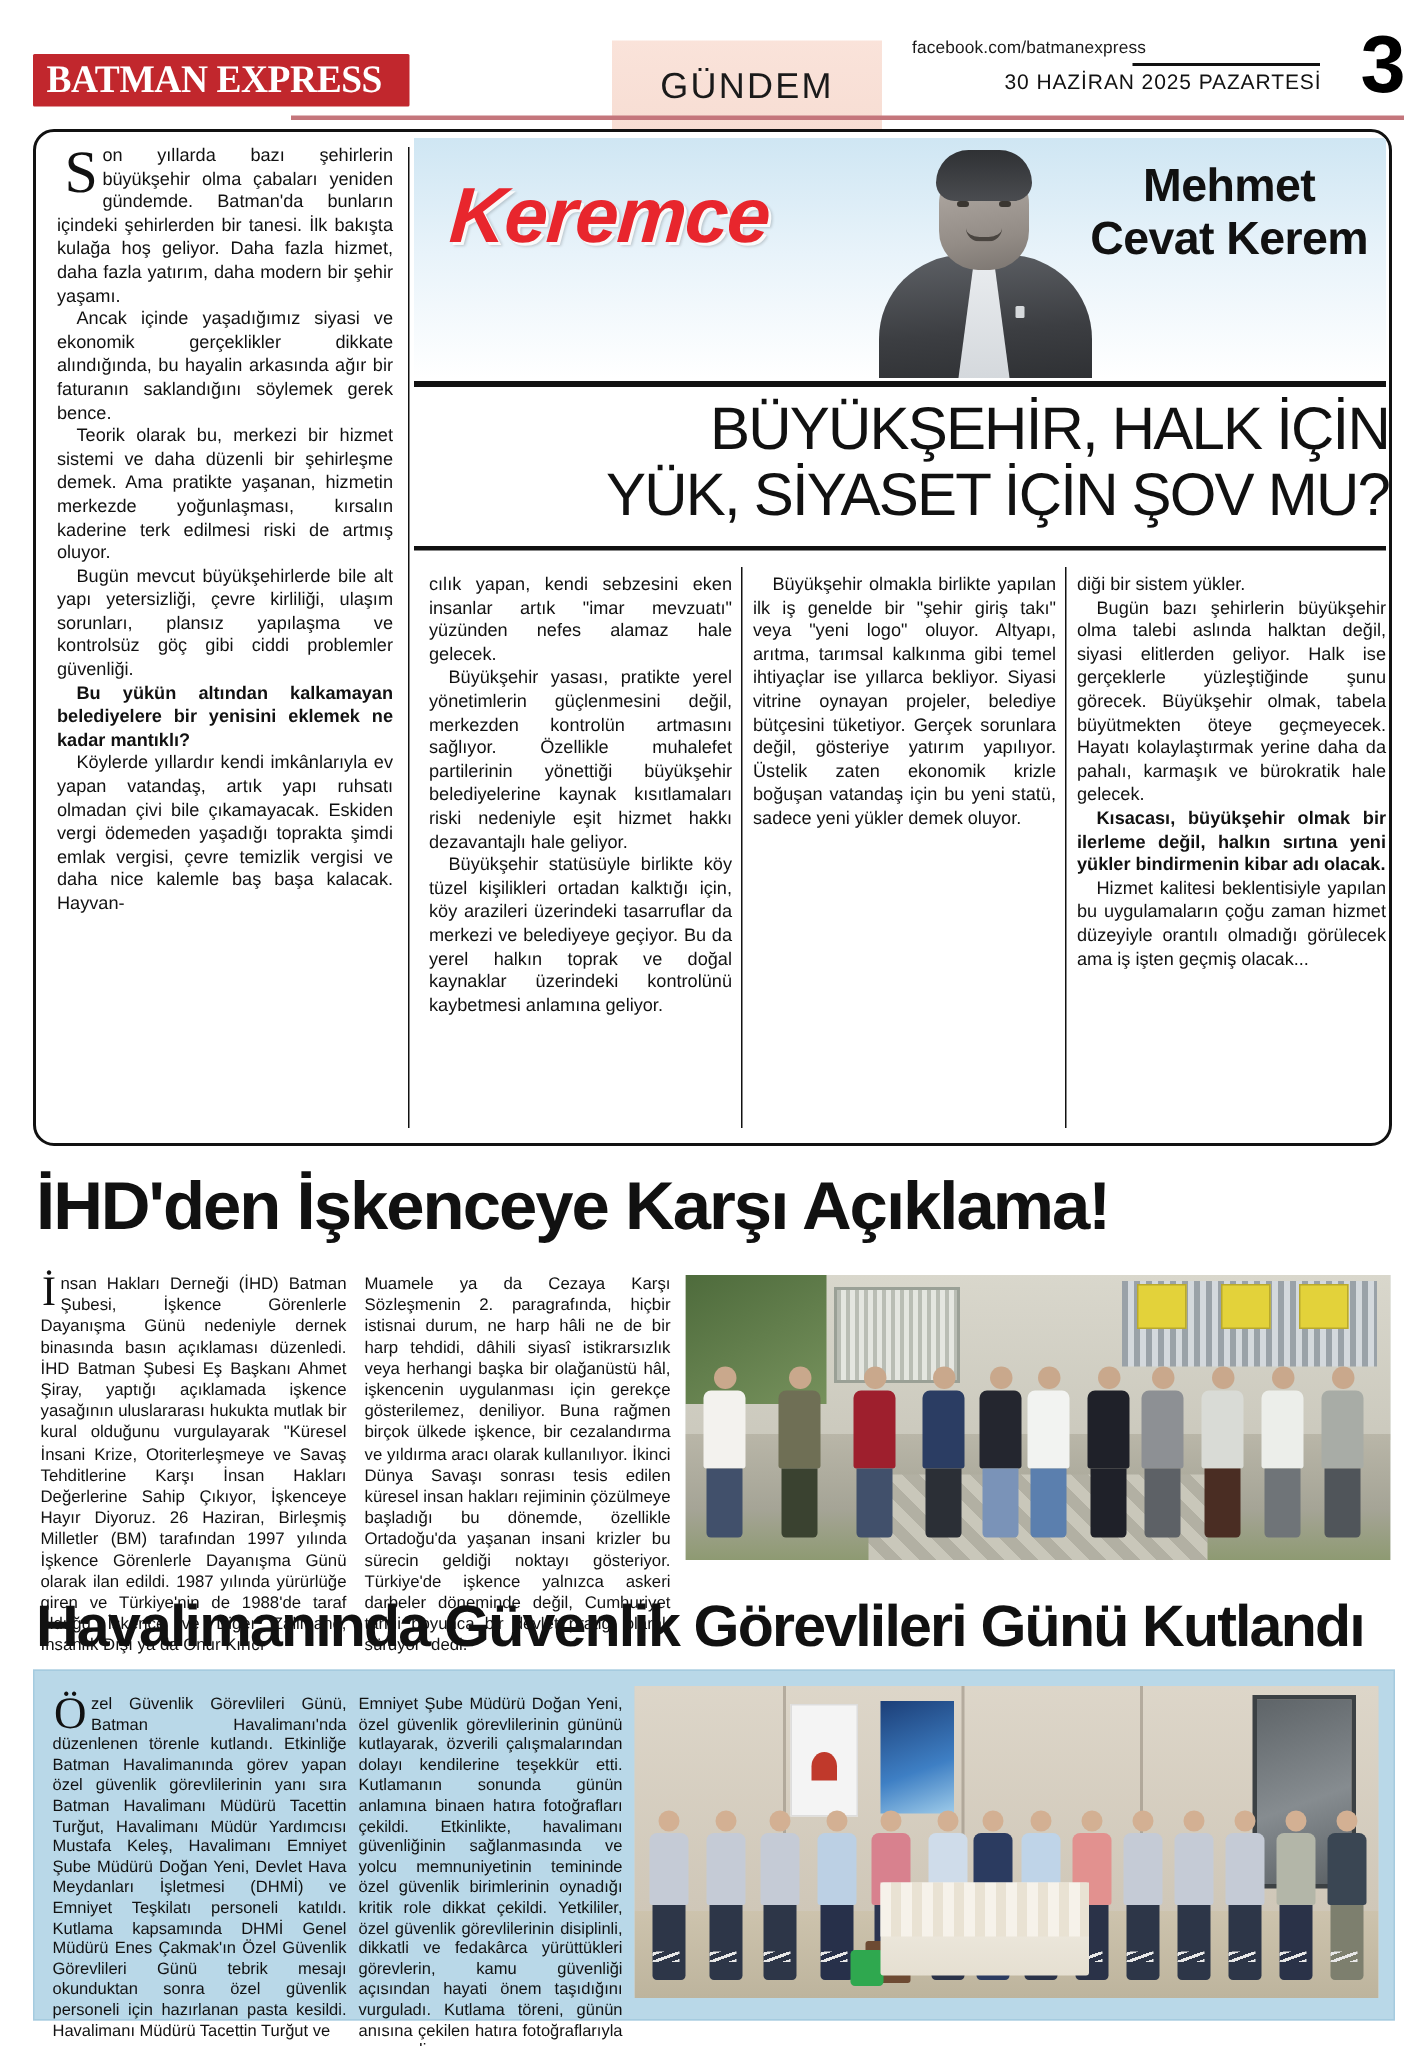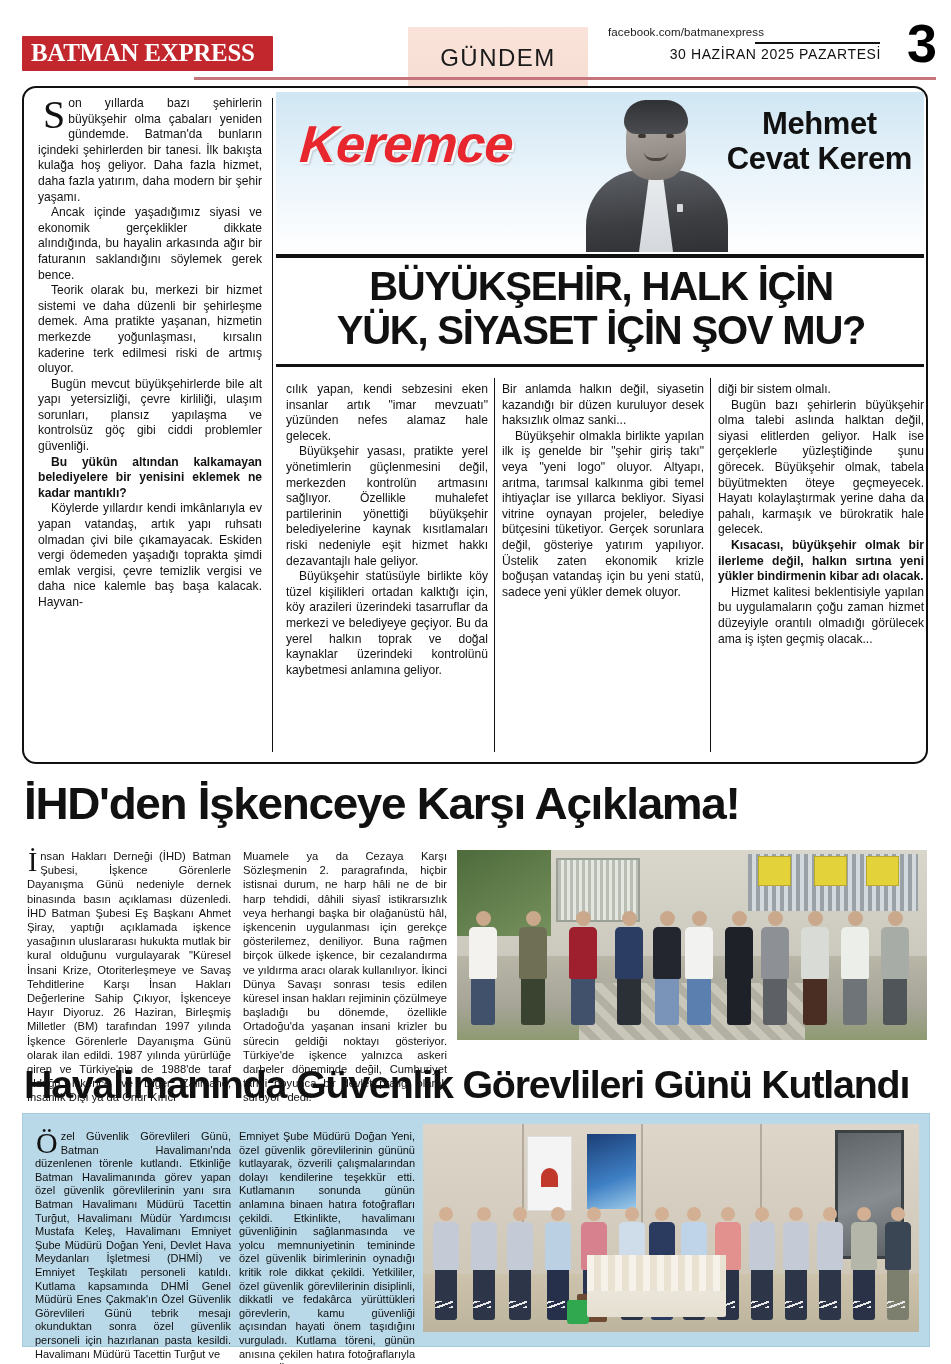--- a/index.html
+++ b/index.html
@@ -241,23 +241,23 @@
     position: absolute;
     left: 252px; top: 166px;
     width: 648px; height: 4px;
     background: #111;
   }
 
   .op-headline {
     position: absolute;
     left: 252px; top: 176px;
     width: 650px;
-    text-align: center;
-    font-family: "Liberation Sans", sans-serif;
-    font-weight: bold;
+    text-align: right;
+    font-family: "Liberation Sans", sans-serif;
+    font-weight: normal;
     font-size: 40px;
     line-height: 44px;
     letter-spacing: -1.2px;
     color: #111;
   }
   .op-headline-rule {
     position: absolute;
     left: 252px; top: 276px;
     width: 648px; height: 3px;
     background: #111;
@@ -536,28 +536,27 @@
     <div class="op-col2">
       <div class="col-text">
         <p class="nofirst">cılık yapan, kendi sebzesini eken insanlar artık "imar mevzuatı" yüzünden nefes alamaz hale gelecek.</p>
         <p>Büyükşehir yasası, pratikte yerel yönetimlerin güçlenmesini değil, merkezden kontrolün artmasını sağlıyor. Özellikle muhalefet partilerinin yönettiği büyükşehir belediyelerine kaynak kısıtlamaları riski nedeniyle eşit hizmet hakkı dezavantajlı hale geliyor.</p>
         <p>Büyükşehir statüsüyle birlikte köy tüzel kişilikleri ortadan kalktığı için, köy arazileri üzerindeki tasarruflar da merkezi ve belediyeye geçiyor. Bu da yerel halkın toprak ve doğal kaynaklar üzerindeki kontrolünü kaybetmesi anlamına geliyor.</p>
       </div>
     </div>
 
     <div class="op-col3">
       <div class="col-text">
-        <p class="nofirst">Bir anlamda halkın değil, siyasetin kazandığı bir düzen kuruluyor desek haksızlık olmaz sanki...</p>
         <p>Büyükşehir olmakla birlikte yapılan ilk iş genelde bir "şehir giriş takı" veya "yeni logo" oluyor. Altyapı, arıtma, tarımsal kalkınma gibi temel ihtiyaçlar ise yıllarca bekliyor. Siyasi vitrine oynayan projeler, belediye bütçesini tüketiyor. Gerçek sorunlara değil, gösteriye yatırım yapılıyor. Üstelik zaten ekonomik krizle boğuşan vatandaş için bu yeni statü, sadece yeni yükler demek oluyor.</p>
       </div>
     </div>
 
     <div class="op-col4">
       <div class="col-text">
-        <p class="nofirst">diği bir sistem olmalı.</p>
+        <p class="nofirst">diği bir sistem yükler.</p>
         <p>Bugün bazı şehirlerin büyükşehir olma talebi aslında halktan değil, siyasi elitlerden geliyor. Halk ise gerçeklerle yüzleştiğinde şunu görecek. Büyükşehir olmak, tabela büyütmekten öteye geçmeyecek. Hayatı kolaylaştırmak yerine daha da pahalı, karmaşık ve bürokratik hale gelecek.</p>
         <p class="bold">Kısacası, büyükşehir olmak bir ilerleme değil, halkın sırtına yeni yükler bindirmenin kibar adı olacak.</p>
         <p>Hizmet kalitesi beklentisiyle yapılan bu uygulamaların çoğu zaman hizmet düzeyiyle orantılı olmadığı görülecek ama iş işten geçmiş olacak...</p>
       </div>
     </div>
   </div>
 
   <div class="ihd-headline">İHD'den İşkenceye Karşı Açıklama!</div>
 
   <div class="ihd-col1">

